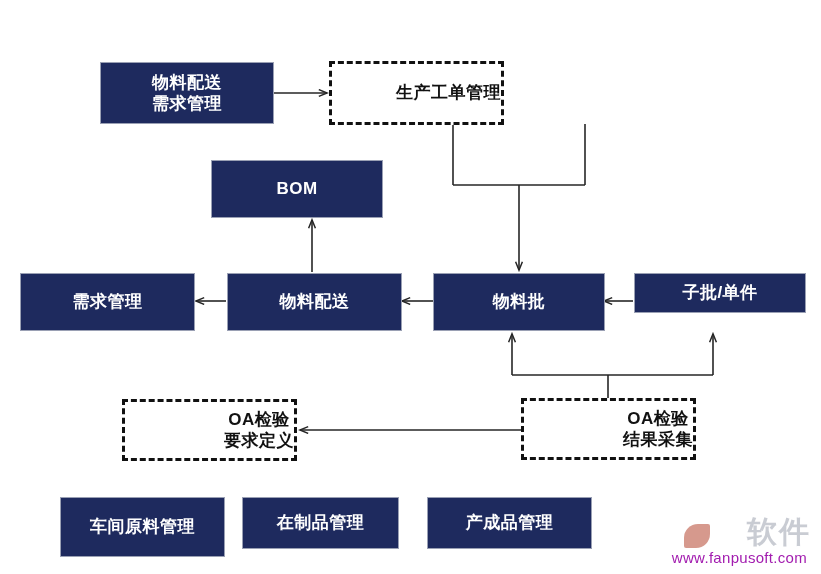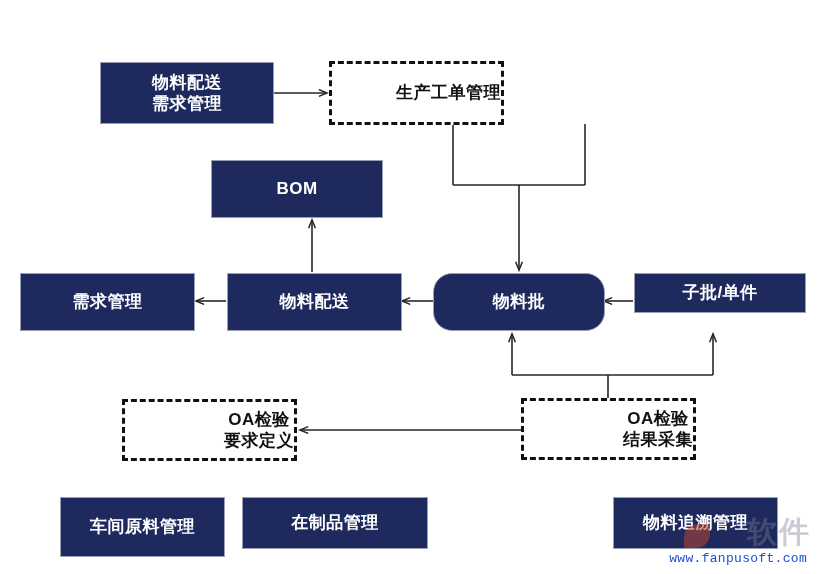--- a/index.html
+++ b/index.html
@@ -74,23 +74,23 @@
     font-size: 30px;
     font-weight: bold;
     color: rgba(120, 128, 145, 0.40);
     letter-spacing: 2px;
     white-space: nowrap;
   }
   .wm-url {
     position: absolute;
     right: 8px;
     bottom: 6px;
-    font-family: Liberation Mono, monospace;
-    font-size: 13px;
-    color: #1d4ed8;
+    font-family: Liberation Sans, sans-serif;
+    font-size: 15px;
+    color: #a21caf;
     letter-spacing: 0.3px;
     white-space: nowrap;
   }
   .wm-mark {
     position: absolute;
     left: 44px;
     top: 14px;
     width: 26px;
     height: 24px;
     background: #b4462f;
@@ -148,21 +148,21 @@
   </div>
 
   <div class="node solid" style="left:20px; top:273px; width:175px; height:58px;">
     <span class="label">需求管理</span>
   </div>
 
   <div class="node solid" style="left:227px; top:273px; width:175px; height:58px;">
     <span class="label">物料配送</span>
   </div>
 
-  <div class="node solid" style="left:433px; top:273px; width:172px; height:58px;border-radius:19px;">
+  <div class="node solid" style="left:433px; top:273px; width:172px; height:58px;">
     <span class="label">物料批</span>
   </div>
 
   <div class="node solid" style="left:634px; top:273px; width:172px; height:40px;">
     <span class="label">子批/单件</span>
   </div>
 
   <div class="node dashed" style="left:122px; top:399px; width:175px; height:62px;">
     <span class="label">OA检验
 要求定义</span>
@@ -170,28 +170,28 @@
 
   <div class="node dashed" style="left:521px; top:398px; width:175px; height:62px;">
     <span class="label">OA检验
 结果采集</span>
   </div>
 
   <div class="node solid" style="left:60px; top:497px; width:165px; height:60px;">
     <span class="label">车间原料管理</span>
   </div>
 
-  <div class="node solid" style="left:242px; top:497px; width:186px; height:52px;justify-content:center;">
+  <div class="node solid" style="left:242px; top:497px; width:157px; height:52px;justify-content:center;">
     <span class="label">在制品管理</span>
   </div>
 
+  <div class="node solid" style="left:427px; top:497px; width:165px; height:52px;">
+    <span class="label">产成品管理</span>
+  </div>
 
-  <div class="node solid" style="left:613px; top:497px; width:165px; height:52px;">
-    <span class="label">物料追溯管理</span>
-  </div>
 
   <div class="watermark">
     <div class="wm-mark"></div>
     <div class="wm-cn">软件</div>
     <div class="wm-url">www.fanpusoft.com</div>
   </div>
 
 </div>
 
 </body></html>

